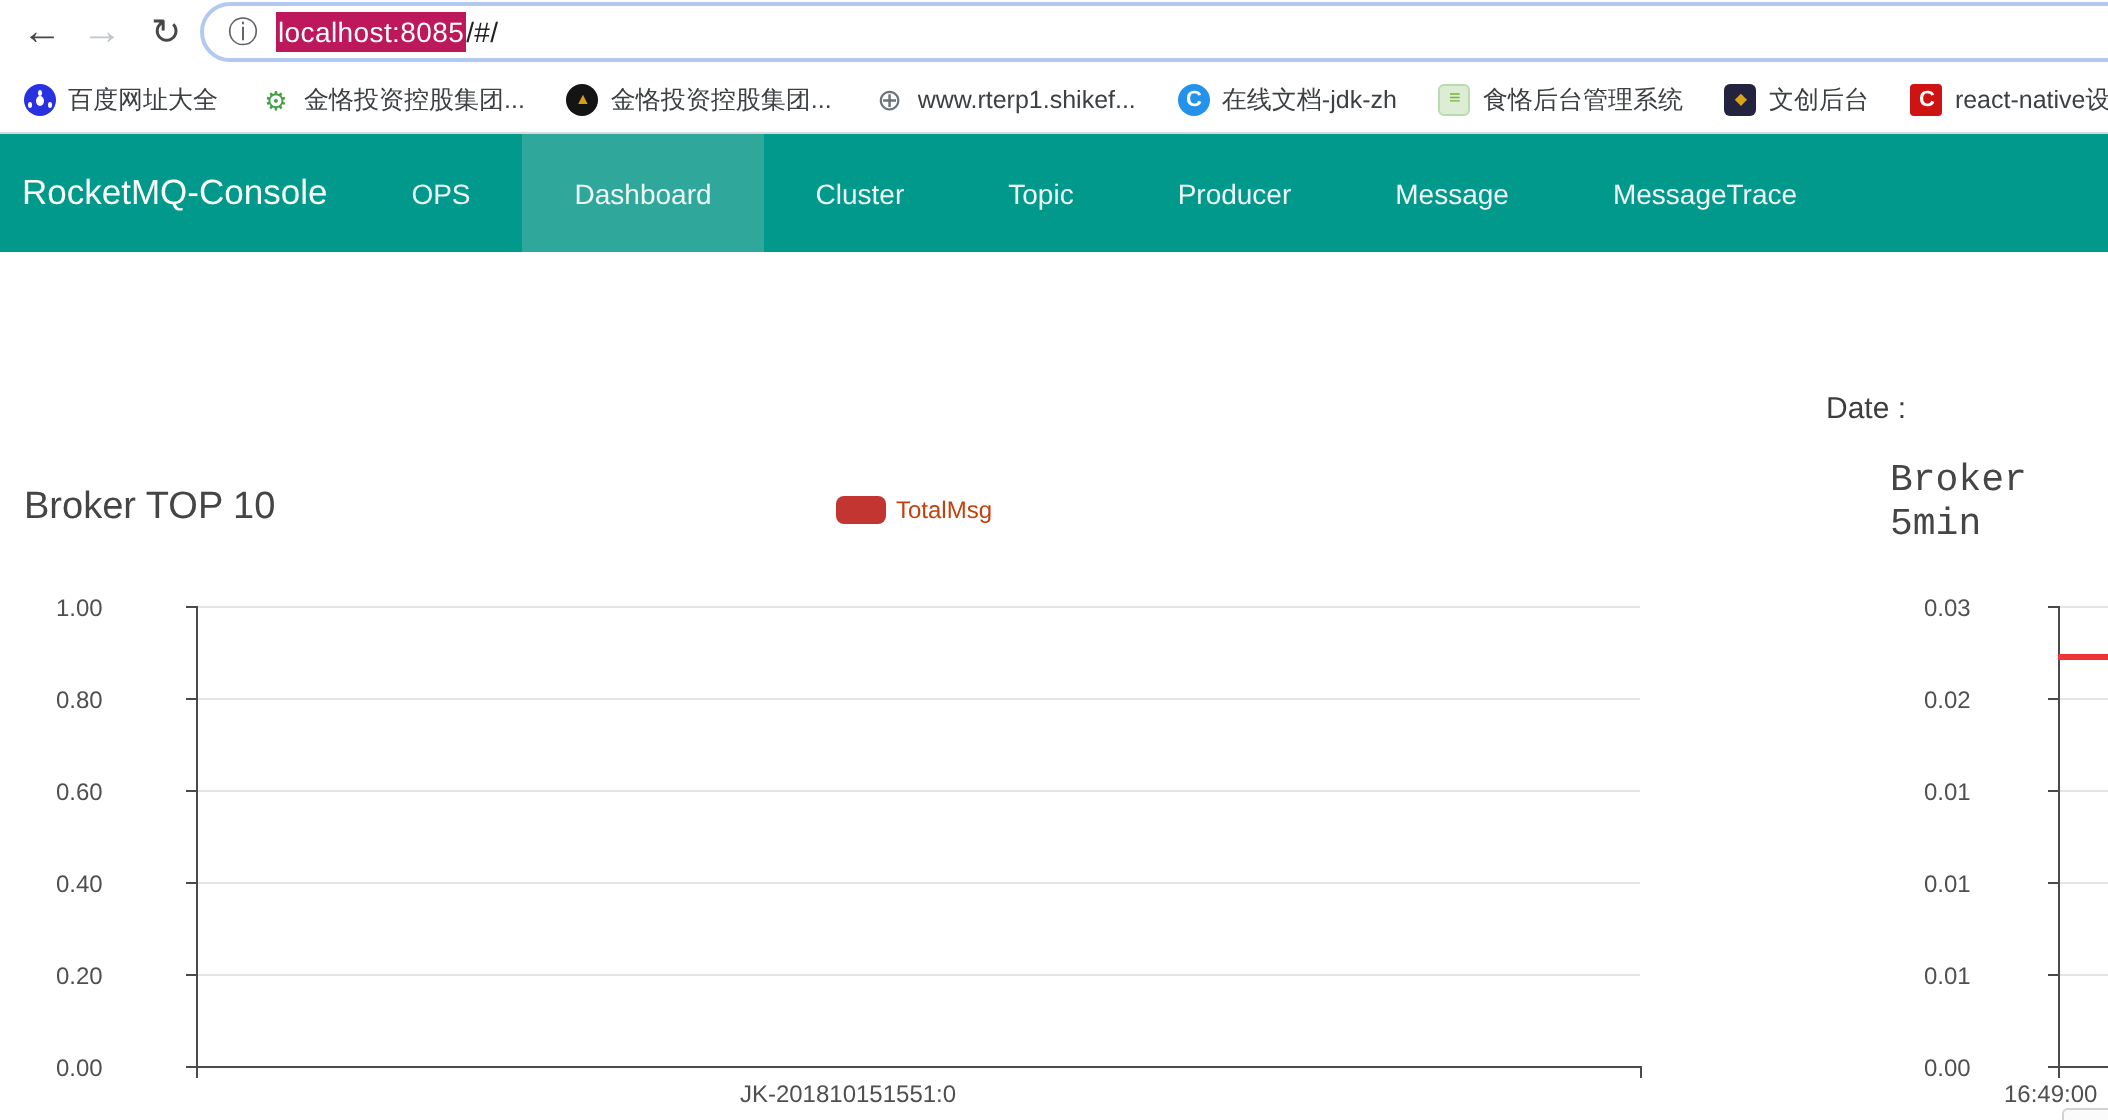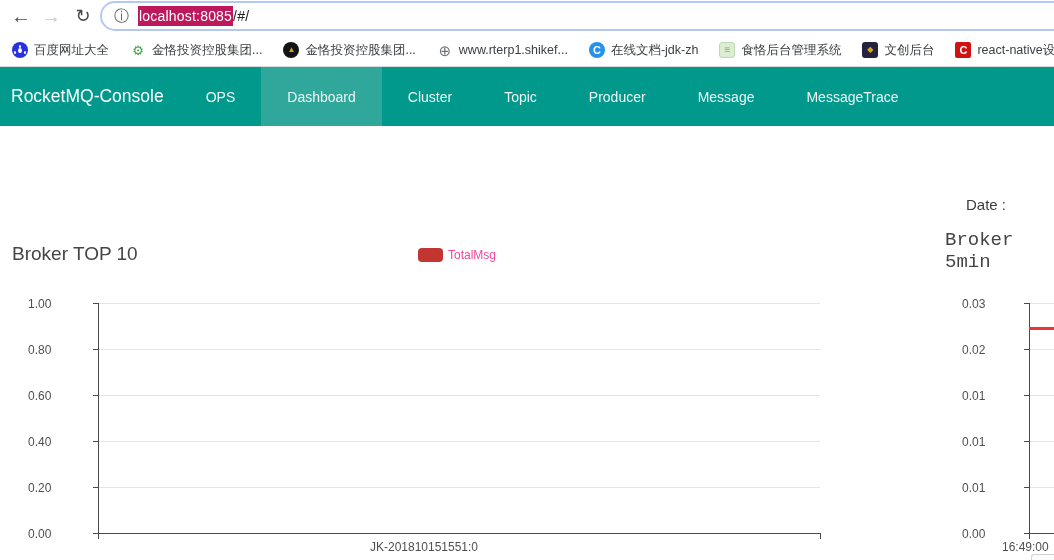--- a/index.html
+++ b/index.html
@@ -37,27 +37,27 @@
   .bi-jdk{background:#2492ea;border-radius:50%;color:#fff;font-weight:bold;font-size:11px;}
   .bi-shike{background:#dcedd4;border:1px solid #b7dcb0;box-sizing:border-box;color:#7cb342;font-size:10px;}
   .bi-culture{background:#23233f;border-radius:3px;color:#d9a41b;font-size:8px;}
   .bi-react{background:#cf1313;border-radius:2px;color:#fff;font-weight:bold;font-size:11px;}
   
   .nav{position:absolute;top:67px;left:0;width:1054px;height:59px;background:#00998b;display:flex;align-items:stretch;}
   .brand{display:flex;align-items:center;color:#fbfdfd;font-size:17.5px;padding:0 16px 0 11px;}
   .nav-item{display:flex;align-items:center;padding:0 26px;font-size:14px;color:#edf6f5;cursor:pointer;white-space:nowrap;}
   .nav-item.active{background:#2fa79b;}
   
-  .date-label{position:absolute;top:196px;left:966px;font-size:15px;color:#3d3d3d;}
+  .date-label{position:absolute;top:196px;left:913px;font-size:15px;color:#3d3d3d;}
   .chart-title{position:absolute;font-size:19px;color:#454545;}
   .ct1{left:12px;top:243px;}
   .ct2{left:945px;top:229px;font-family:Liberation Mono, monospace;}
   .legend{position:absolute;left:418px;top:248px;display:flex;align-items:center;cursor:pointer;}
   .legend-swatch{width:25px;height:14px;border-radius:4px;background:#c23531;}
-  .legend-label{font-size:12px;color:#ec4899;margin-left:5px;}
+  .legend-label{font-size:12px;color:#c2410c;margin-left:5px;}
   .gridline{position:absolute;height:1px;background:#e4e4e4;}
   .axis-dark{position:absolute;background:#4a4a4a;}
   .ytick-label{position:absolute;width:60px;text-align:left;font-size:12px;color:#4f4f4f;transform:translateY(-50%);}
   .xtick-label{position:absolute;font-size:12px;color:#4f4f4f;}
   .series-line{position:absolute;height:3px;background:#ee3434;}
   .datazoom-edge{position:absolute;left:1031px;top:554px;width:23px;height:6px;background:#fbfbfb;
     border:1px solid #d2d2d2;border-right:none;border-bottom:none;border-radius:3px 0 0 0;}
 </style>
 </head>
 <body>

